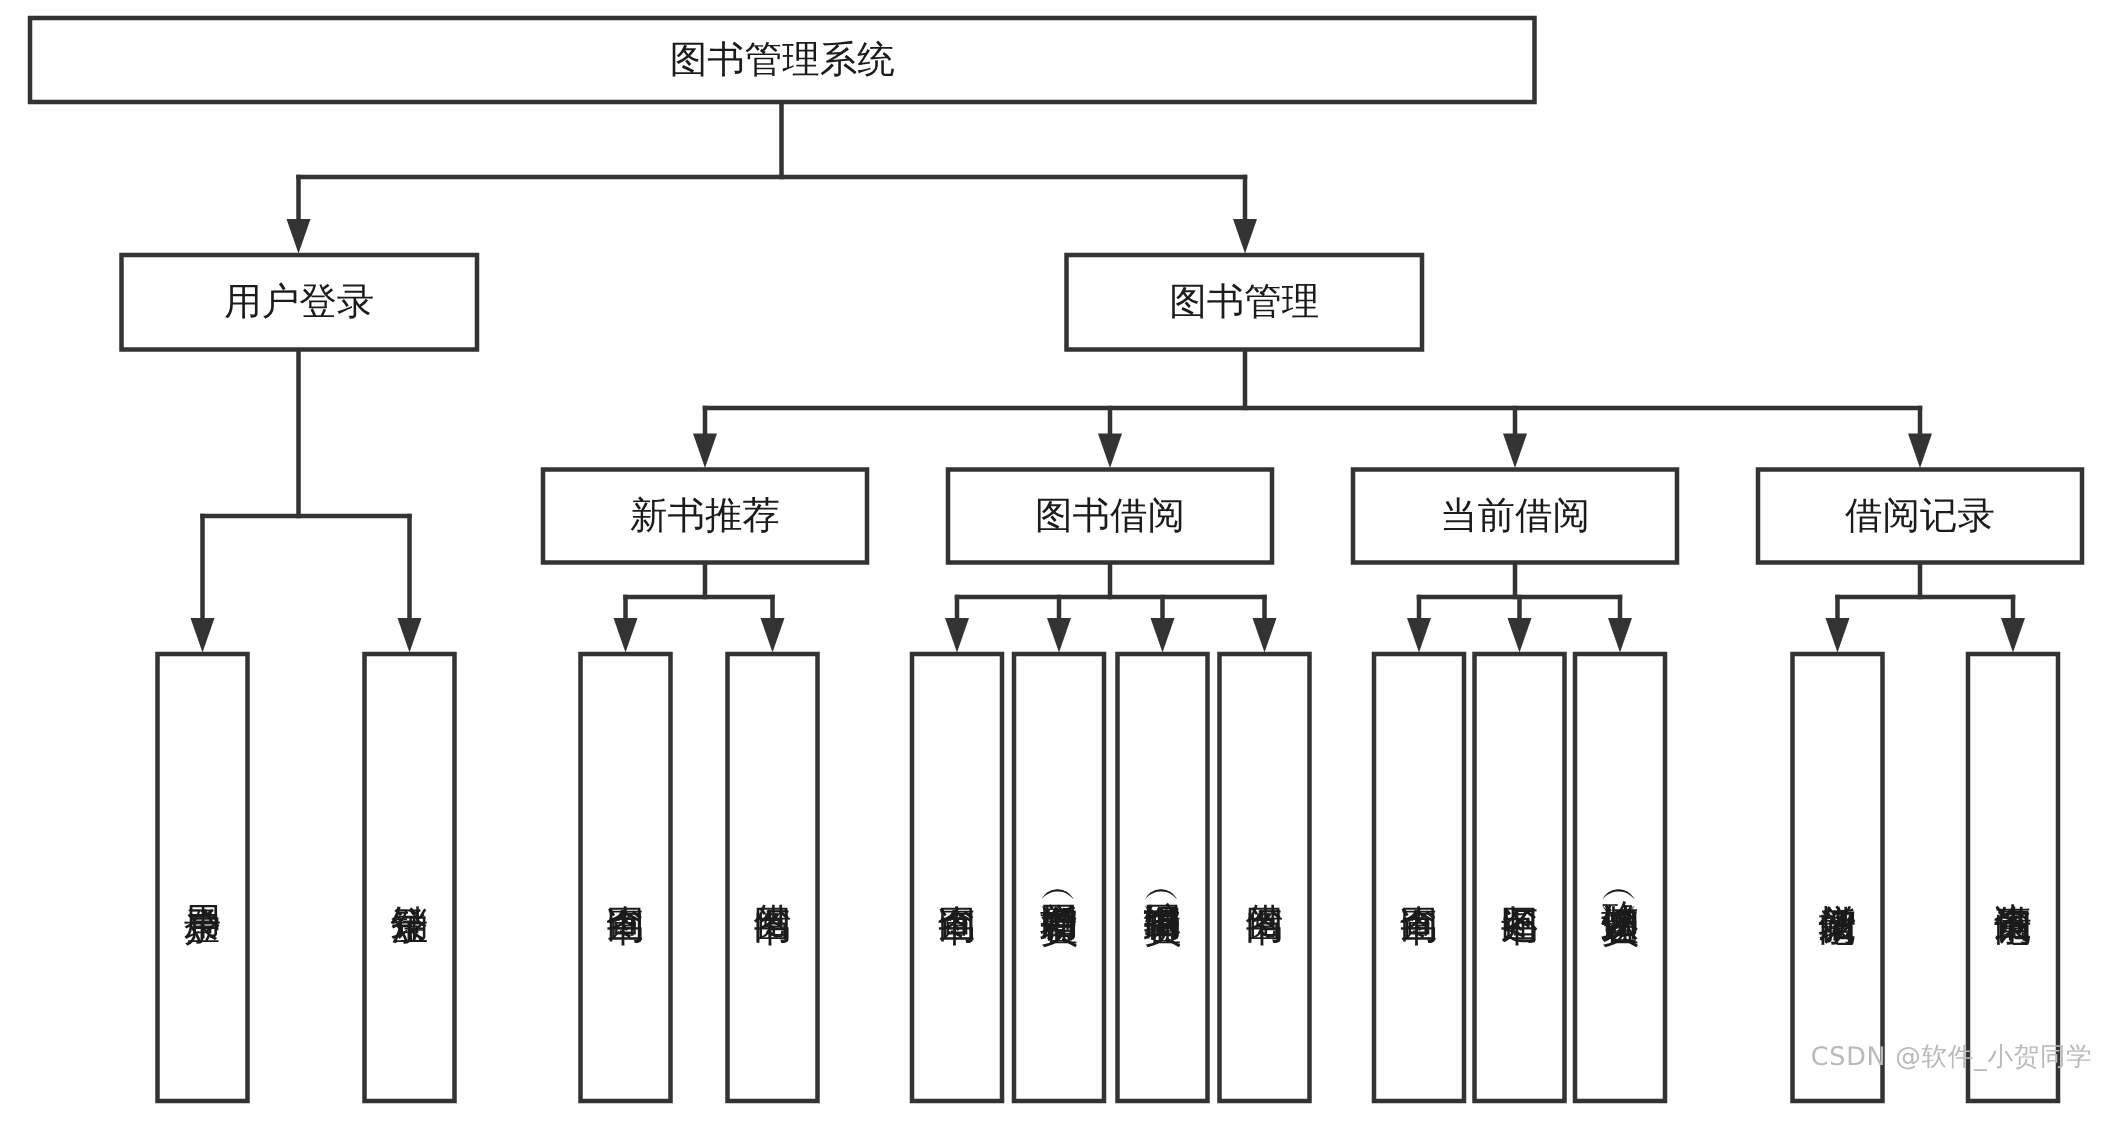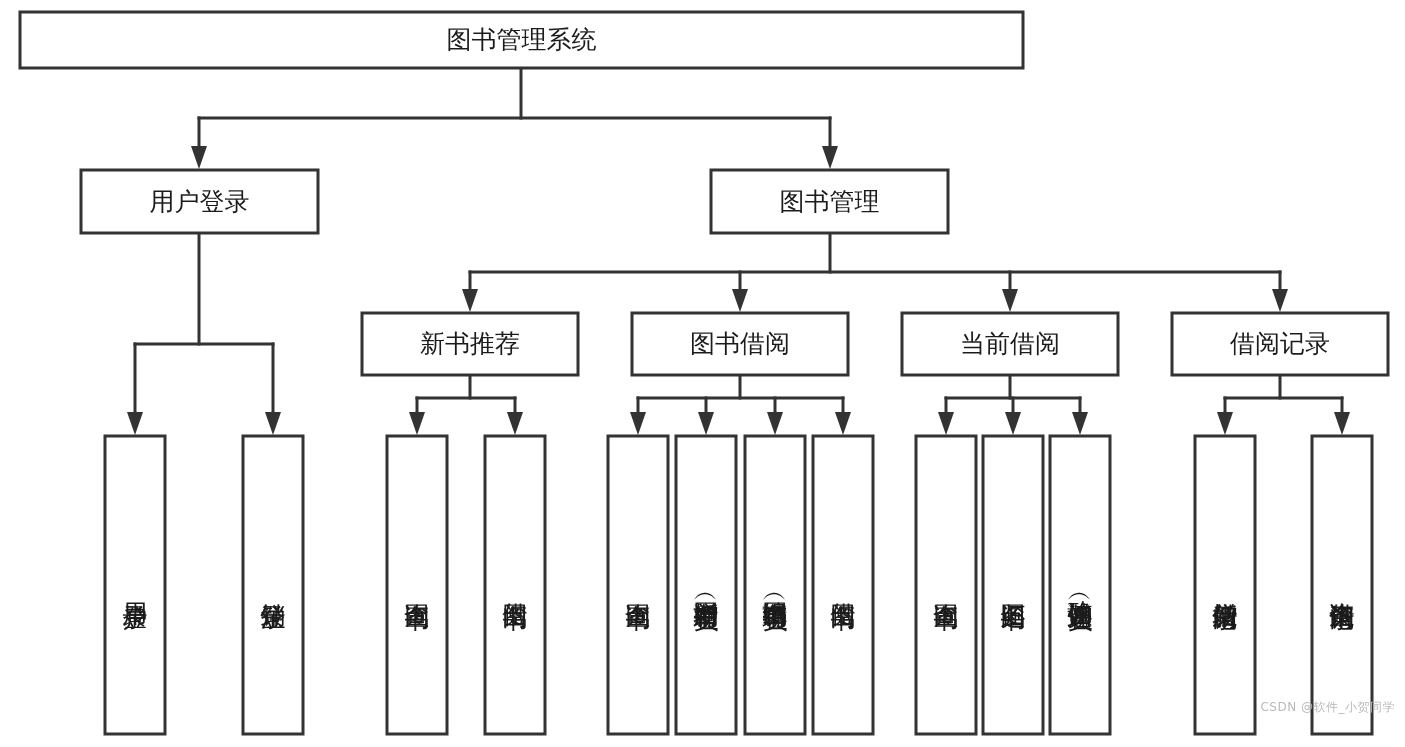--- a/index.html
+++ b/index.html
@@ -64,21 +64,21 @@
     justify-content: center;
     white-space: nowrap;
     pointer-events: none;
     user-select: none;
   }
   .watermark {
     position: absolute;
     right: 10px;
     bottom: 4px;
     font-family: "DejaVu Sans", "Liberation Sans", sans-serif;
-    font-size: 12px;
+    font-size: 17px;
     color: #b9b9b9;
     letter-spacing: 0.5px;
     white-space: nowrap;
     user-select: none;
   }
 </style>
 </head>
 <body>
 
 <div id="diagram-root">

